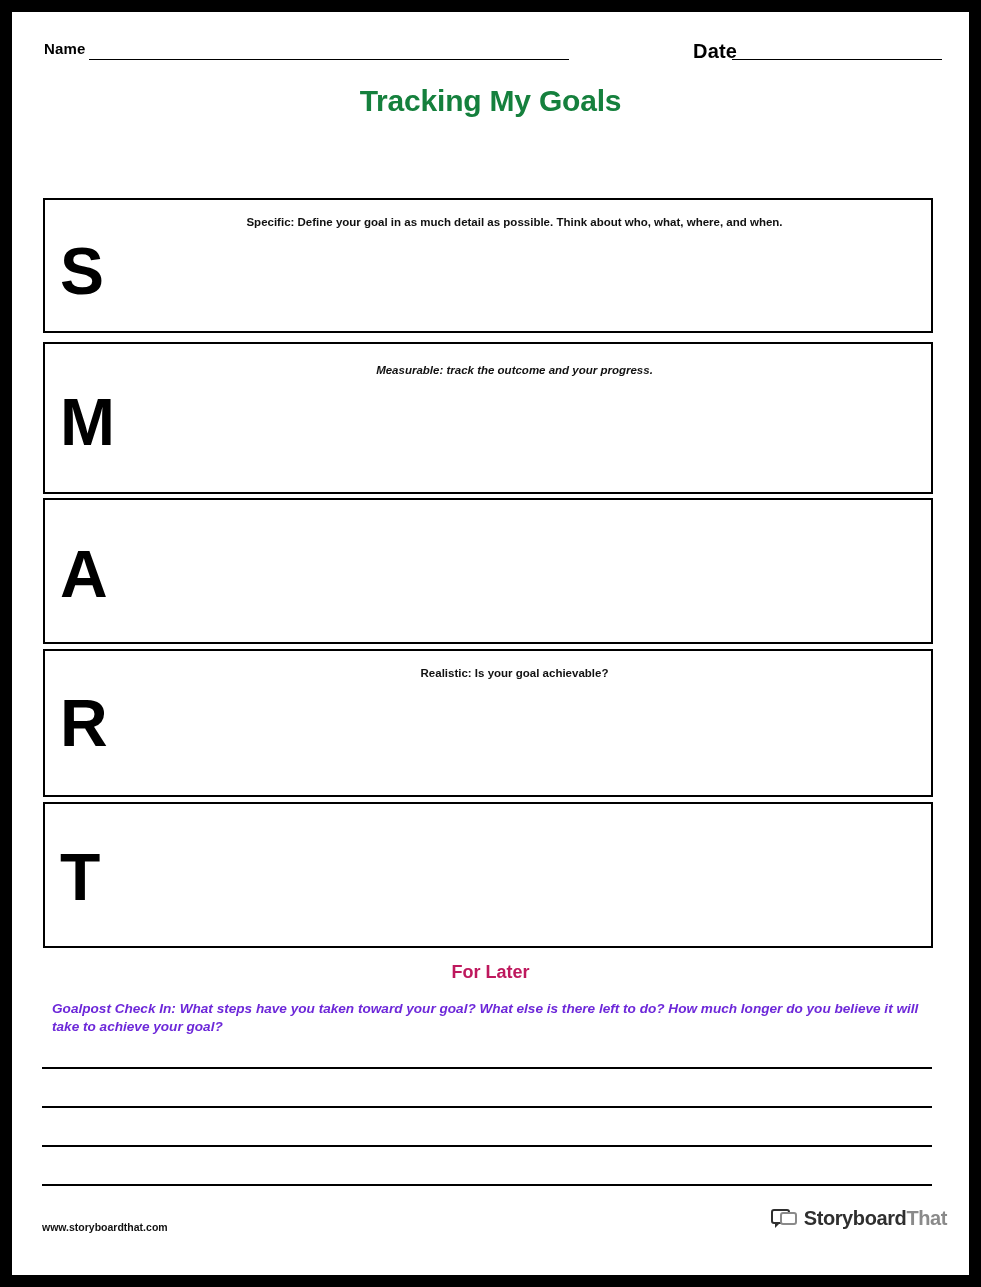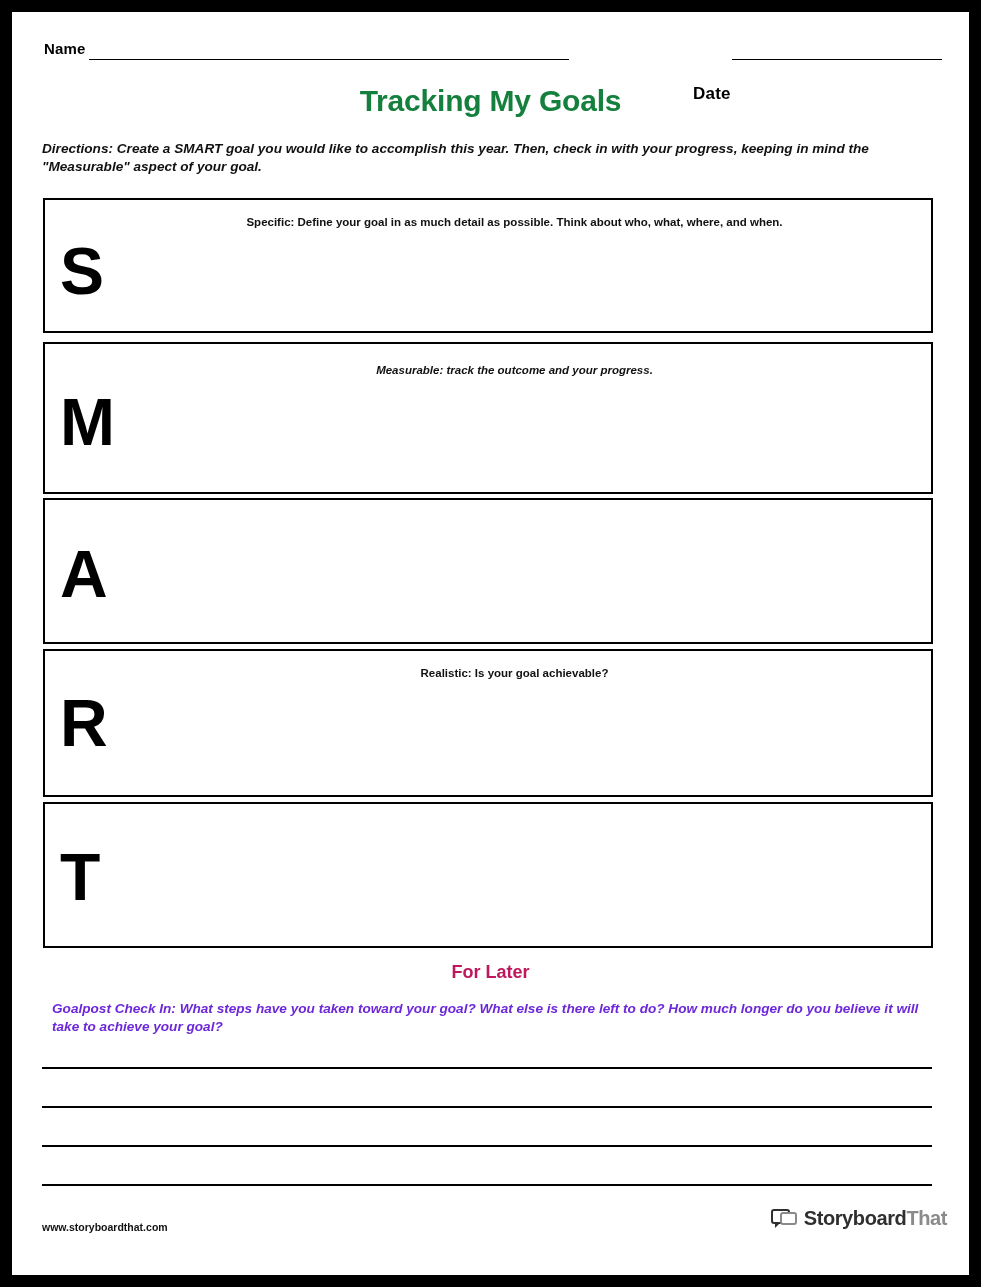--- a/index.html
+++ b/index.html
@@ -45,25 +45,24 @@
     position: absolute;
     left: 77px;
     top: 25px;
     width: 480px;
     border-bottom: 1.6px solid #000;
   }
   .date-label {
     position: absolute;
     left: 681px;
     top: 6px;
-    font-size: 17px;
+    font-size: 20px;
     font-weight: bold;
     color: #000;
     letter-spacing: 0.2px;
-    margin-top: 44px;
   }
   .date-line {
     position: absolute;
     left: 720px;
     top: 25px;
     width: 210px;
     border-bottom: 1.6px solid #000;
   }
 
   
@@ -209,21 +208,20 @@
 
   <div class="header-row">
     <div class="name-label">Name</div>
     <div class="name-line"></div>
     <div class="date-label">Date</div>
     <div class="date-line"></div>
   </div>
 
   <div class="title">Tracking My Goals</div>
 
-  <div class="directions">Directions: Create a SMART goal you would like to accomplish this year. Then, check in with your progress, keeping in mind the "Measurable" aspect of your goal.</div>
 
   <div class="smart-box box-s"></div>
   <div class="smart-prompt prompt-s">Specific: Define your goal in as much detail as possible. Think about who, what, where, and when.</div>
   <div class="smart-letter letter-s">S</div>
 
   <div class="smart-box box-m"></div>
   <div class="smart-prompt prompt-m">Measurable: track the outcome and your progress.</div>
   <div class="smart-letter letter-m">M</div>
 
   <div class="smart-box box-a"></div>

